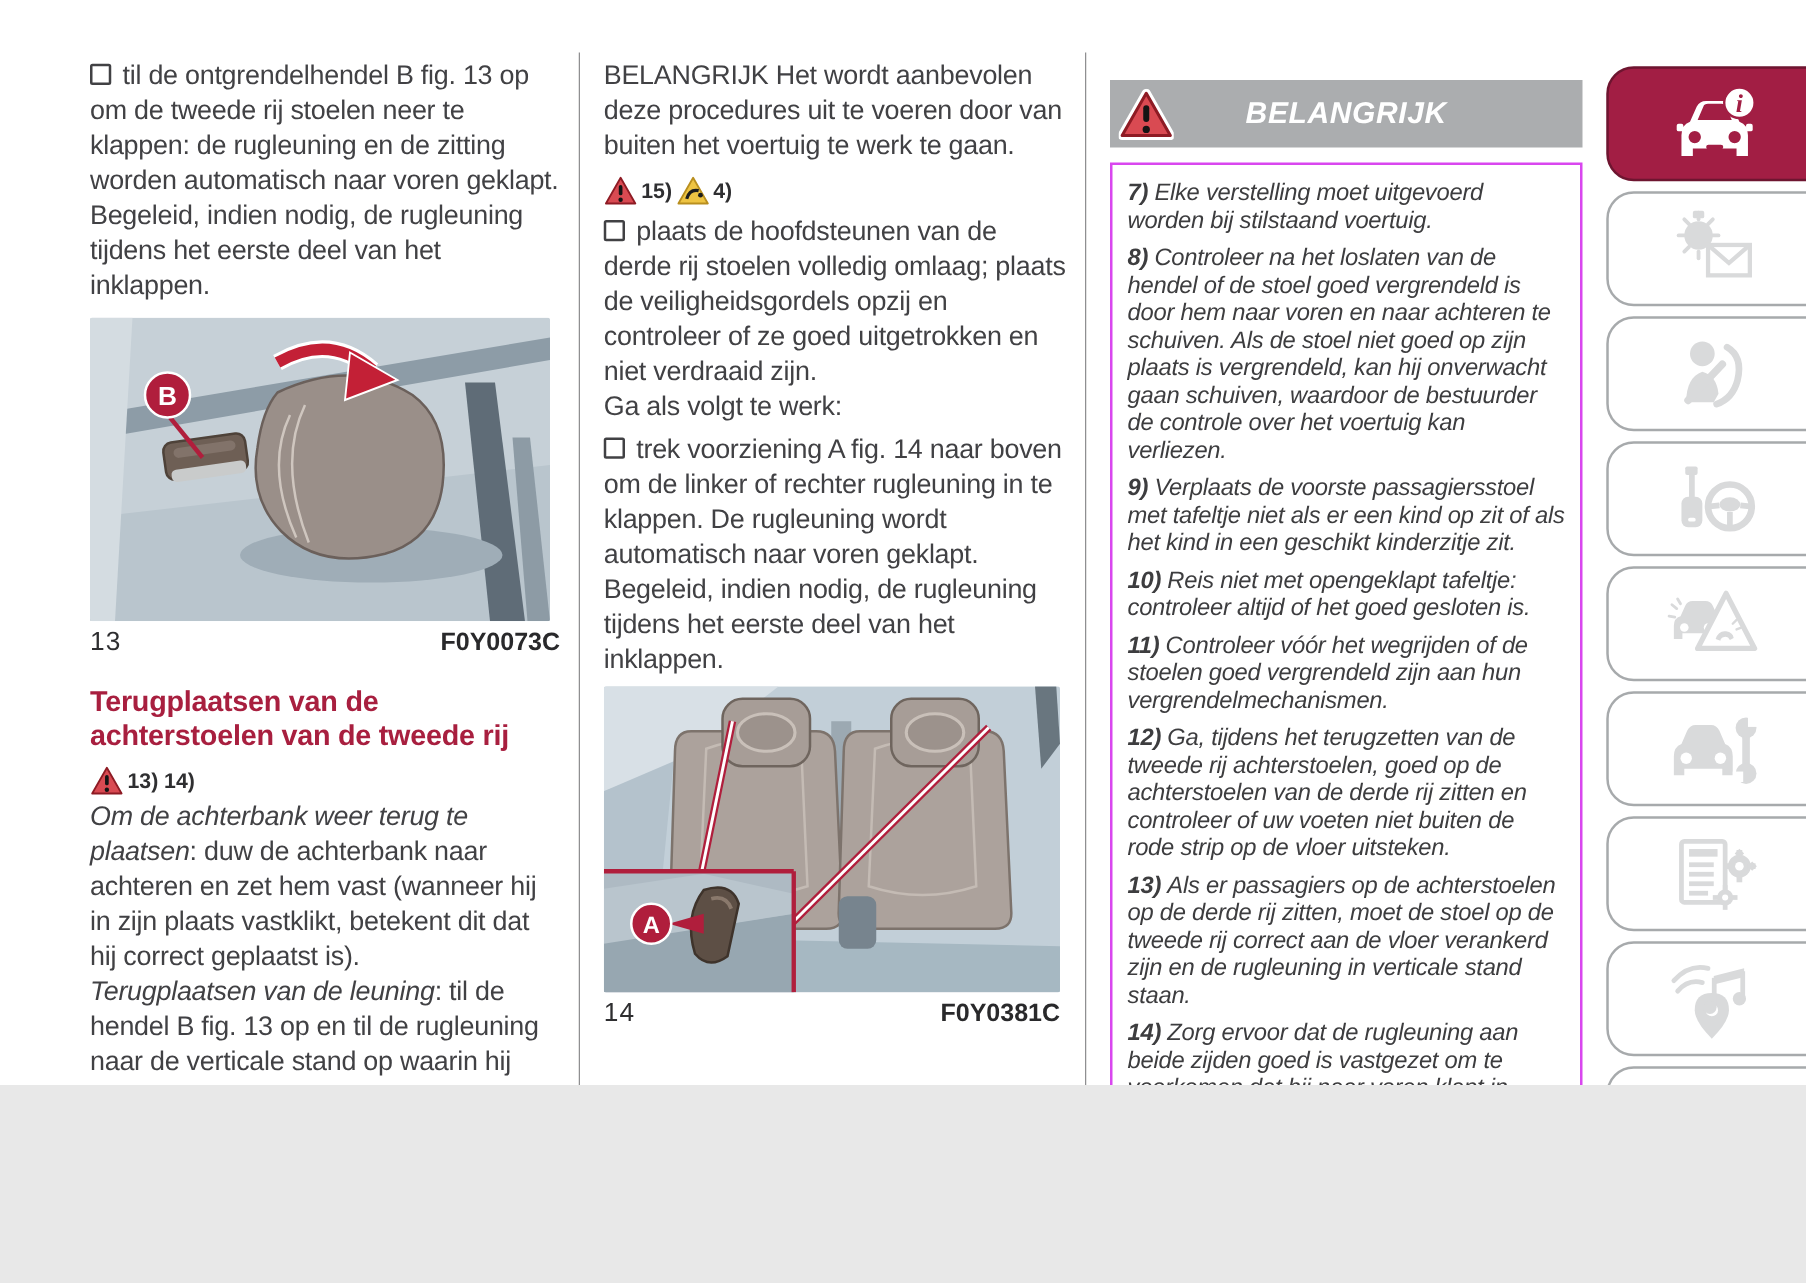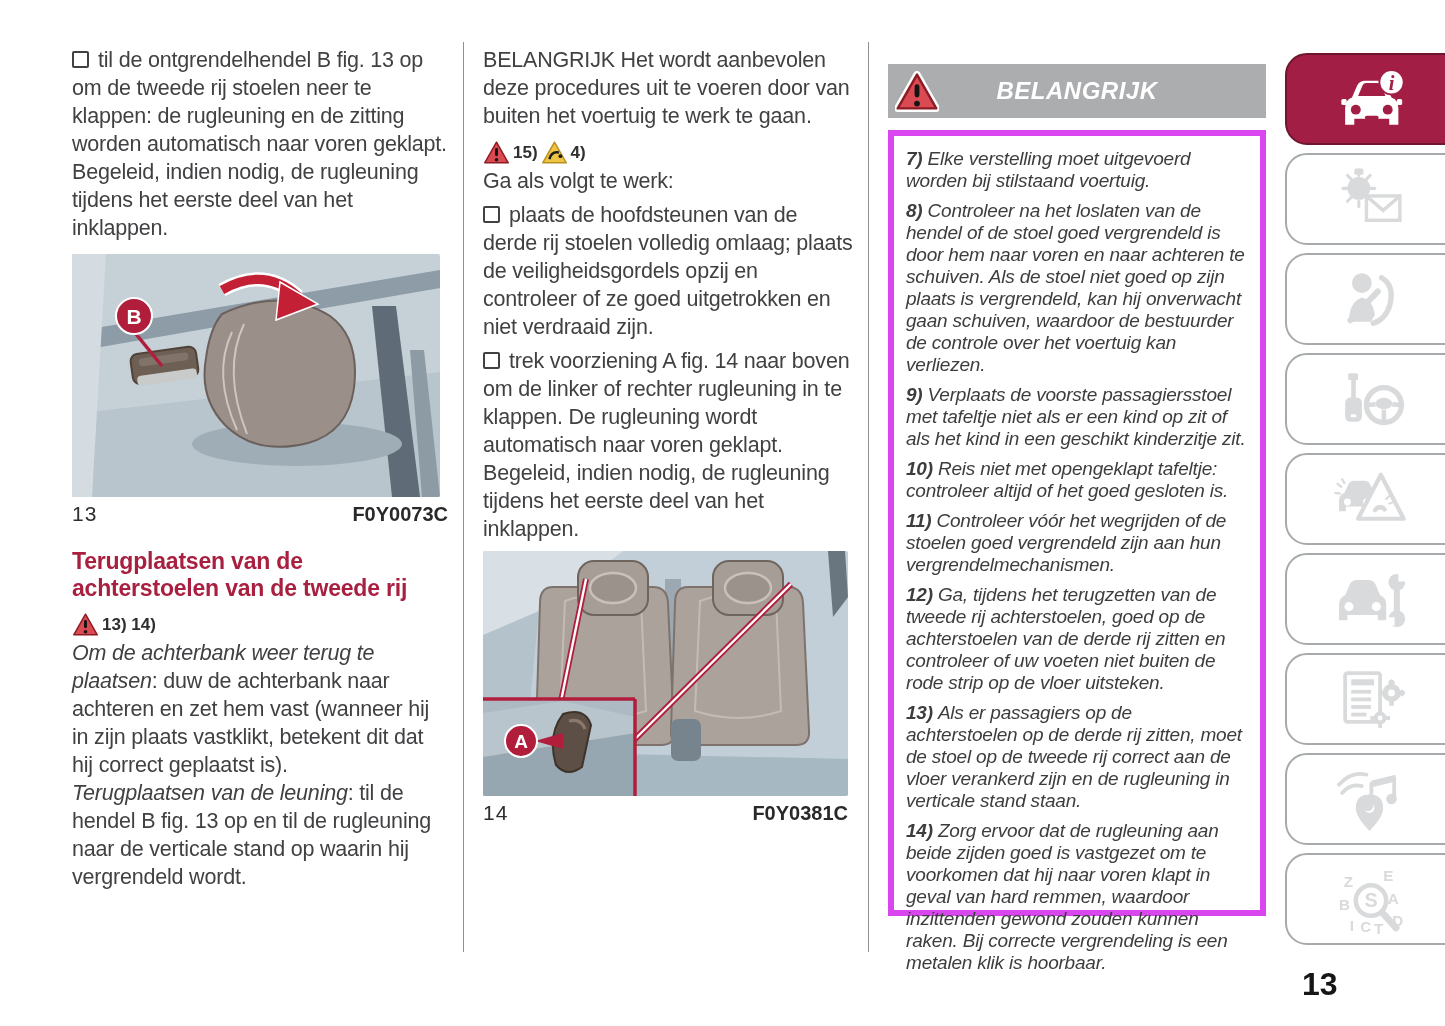--- a/index.html
+++ b/index.html
@@ -1,16 +1,16 @@
 <!DOCTYPE html>
 <html><head>
 <meta charset="utf-8">
 <style>
   html,body{margin:0;padding:0;background:#e8e8e8;}
-  .page{position:relative;width:1445px;height:1026px;background:#ffffff;overflow:hidden;
+  .page{position:relative;width:1445px;height:868px;background:#ffffff;overflow:hidden;
         font-family:"Liberation Sans",sans-serif;color:#414144;}
   
   .col{position:absolute;top:40px;}
   .col-left{left:72px;width:376px;}
   .col-mid{left:483px;width:370px;}
   .vdiv{position:absolute;top:42px;height:910px;width:1px;background:#8f8f91;}
   .vdiv.d1{left:463px;}
   .vdiv.d2{left:868px;}
   
   .body-text{margin:6px 0 0 0;font-size:21.5px;line-height:28px;letter-spacing:-.2px;}
@@ -28,21 +28,21 @@
   .fig-art{width:368px;border-radius:2px;overflow:hidden;line-height:0;}
   .fig-cap{display:flex;justify-content:space-between;align-items:baseline;margin-top:5px;}
   .fig-num{font-size:21px;color:#2e2e30;letter-spacing:1px;}
   .fig-code{font-size:20px;font-weight:bold;color:#29292b;}
   
   .col-right{position:absolute;left:888px;top:64px;width:378px;}
   .imp-header{position:relative;height:54px;background:#abadaf;display:flex;align-items:center;text-decoration:underline;}
   .imp-header .warn-big{width:44px;height:41px;margin-left:7px;}
   .imp-title{position:absolute;left:0;right:0;text-align:center;color:#ffffff;
              font-weight:bold;font-style:italic;font-size:24px;letter-spacing:.5px;}
-  .imp-box{margin-top:12px;border:6px solid #d946ef;padding:4px 12px 10px 12px;height:786px;box-sizing:border-box;}
+  .imp-box{margin-top:12px;border:2px solid #d946ef;padding:4px 12px 10px 12px;height:786px;box-sizing:border-box;}
   .imp-box p{margin:8px 0 0 0;font-style:italic;font-size:19px;line-height:22px;color:#3d3d3f;letter-spacing:-.2px;}
   .imp-box b{font-style:italic;margin-right:5px;}
   
   .sidebar{position:absolute;left:1285px;top:53px;width:160px;}
   .tab{position:relative;width:172px;height:92px;margin-bottom:8px;background:#ffffff;
        border:2.5px solid #a7aaac;border-radius:22px 0 0 22px;box-sizing:border-box;
        display:flex;align-items:center;justify-content:center;}
   .tab svg{width:104px;height:76px;}
   .tab.active{background:#a21e44;border-color:#6e1530;}
   .page-num{position:absolute;left:1302px;top:966px;font-size:32px;font-weight:bold;color:#161617;}
@@ -119,23 +119,23 @@
       <b>15)</b>
       <svg class="warn-ico" viewBox="0 0 36 34">
         <polygon points="18,3 34,31 2,31" fill="none" stroke="#ffffff" stroke-width="6" stroke-linejoin="round"></polygon>
         <polygon points="18,3 34,31 2,31" fill="#eec443" stroke="#b98f1f" stroke-width="2" stroke-linejoin="round"></polygon>
         <path d="M11 26 q3 -11 13 -9" stroke="#1d1d1d" stroke-width="3.5" fill="none"></path>
         <circle cx="26" cy="22" r="2.6" fill="#1d1d1d"></circle>
       </svg>
       <b>4)</b>
     </div>
 
+    <p class="body-text" style="margin-top:6px"><span class="sq"></span><span>plaats de hoofdsteunen van de derde rij stoelen volledig omlaag; plaats de veiligheidsgordels opzij en controleer of ze goed uitgetrokken en niet verdraaid zijn.</span></p>
+
     <p class="body-text" style="margin-top:0">Ga als volgt te werk:</p>
-
-    <p class="body-text" style="margin-top:6px"><span class="sq"></span><span>plaats de hoofdsteunen van de derde rij stoelen volledig omlaag; plaats de veiligheidsgordels opzij en controleer of ze goed uitgetrokken en niet verdraaid zijn.</span></p>
     <p class="body-text" style="margin-top:6px"><span class="sq"></span><span>trek voorziening A fig. 14 naar boven om de linker of rechter rugleuning in te klappen. De rugleuning wordt automatisch naar voren geklapt. Begeleid, indien nodig, de rugleuning tijdens het eerste deel van het inklappen.</span></p>
 
     <figure class="fig" style="margin-top:8px">
       <div class="fig-art" style="width:365px">
         <svg viewBox="0 0 365 245" width="365" height="245">
           <rect x="0" y="0" width="365" height="245" fill="#c2cfd8"></rect>
           <polygon points="0,0 140,0 60,62 0,84" fill="#d8e0e6"></polygon>
           <polygon points="0,84 56,60 42,200 0,200" fill="#b4c2cc"></polygon>
           <polygon points="0,200 365,208 365,245 0,245" fill="#a6b8c2"></polygon>
           <polygon points="345,0 362,0 365,46 350,66" fill="#69767f"></polygon>

